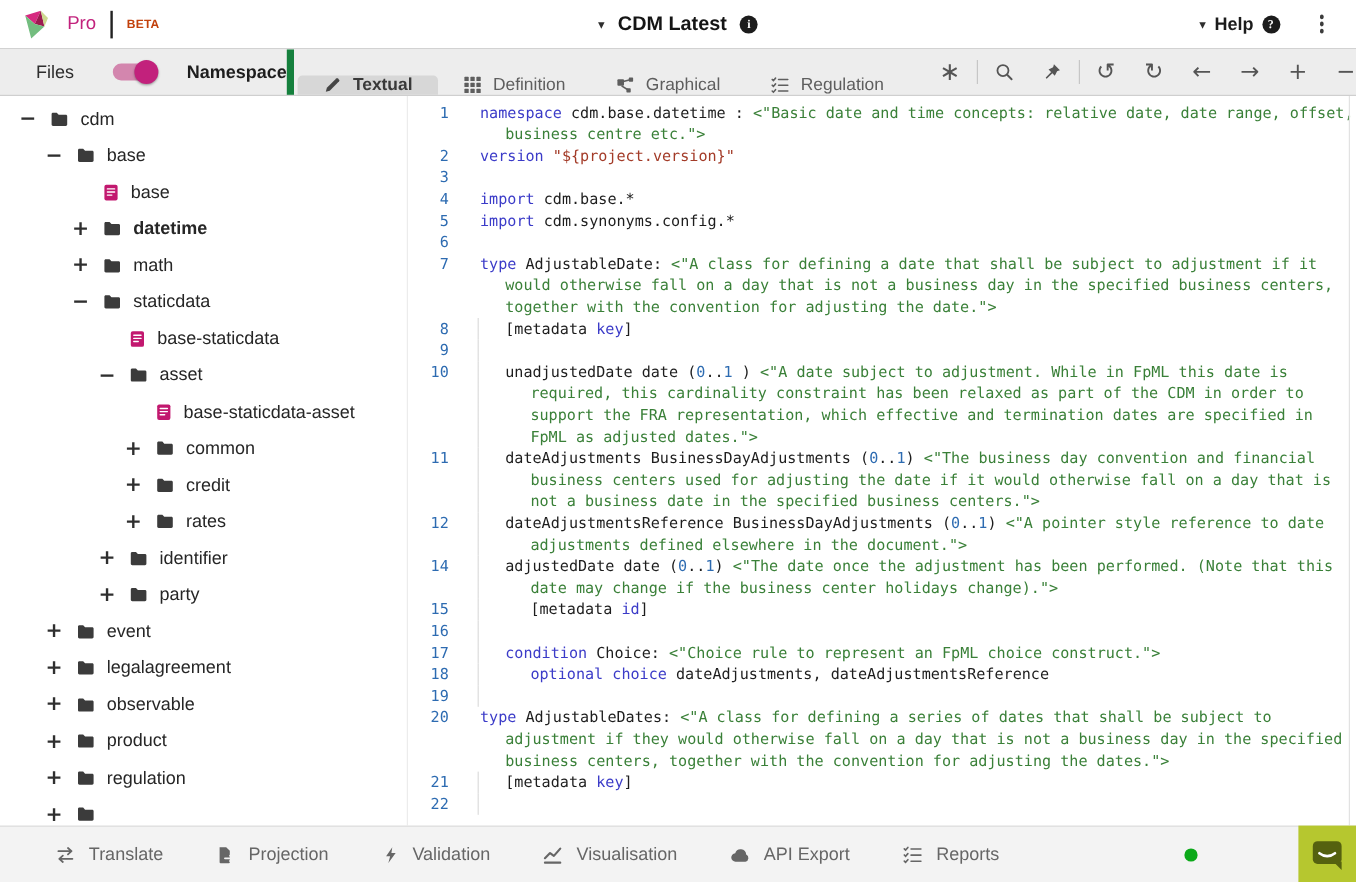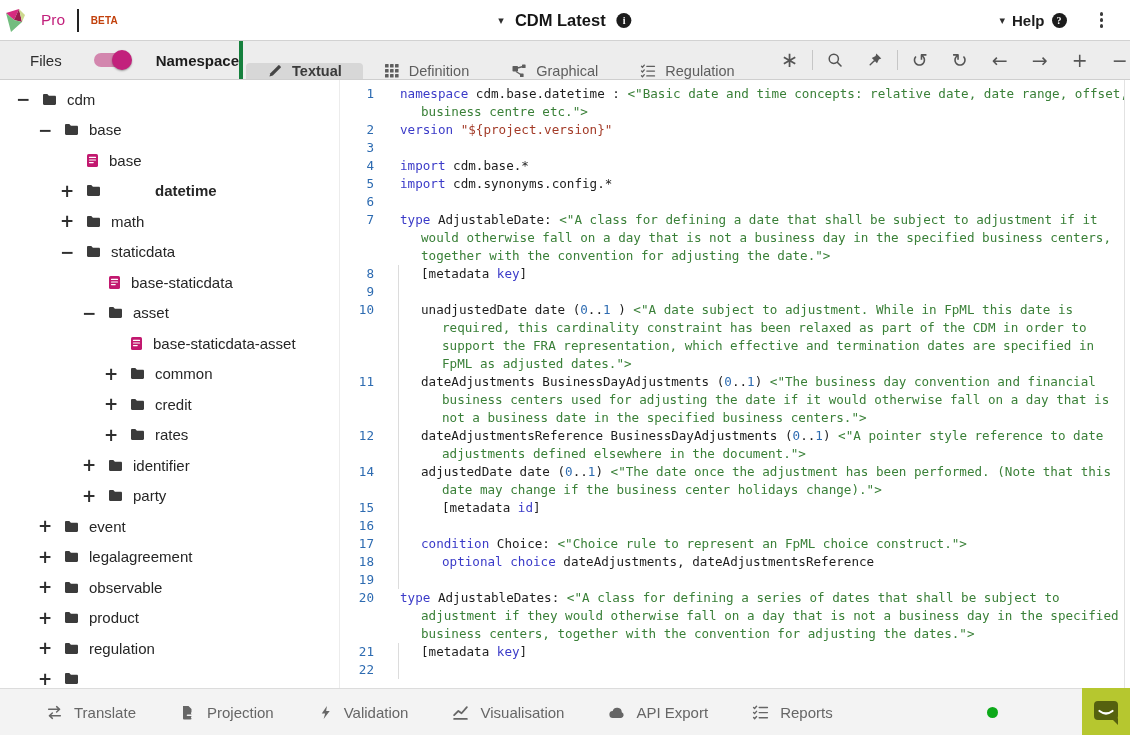--- a/index.html
+++ b/index.html
@@ -1,57 +1,57 @@
 <!DOCTYPE html>
 <html><head>
 <meta charset="utf-8">
 <style>
   html,body{margin:0;padding:0;}
   body{width:1130px;height:735px;overflow:hidden;font-family:"Liberation Sans",sans-serif;background:#fff;position:relative;}
   *{box-sizing:border-box;}
 
   
   .topbar{height:41px;background:#fff;border-bottom:1px solid #d2d2d2;display:flex;align-items:center;position:relative;}
-  .brand{display:flex;align-items:center;gap:12px;padding-left:2px;}
+  .brand{display:flex;align-items:center;gap:12px;padding-left:17px;}
   .brand .pro{color:#c2217c;font-size:15.5px;font-weight:500;}
   .brand .sep{width:1.5px;height:23px;background:#222;}
   .brand .beta{font-weight:700;font-size:10px;color:#c2410c;letter-spacing:.2px;}
   .project{position:absolute;left:50%;transform:translateX(-50%);display:flex;align-items:center;gap:11px;}
   .caret{font-size:11px;color:#2e2e2e;}
   .project .name{font-size:16.5px;font-weight:600;color:#151515;}
   .circle-ic{width:15px;height:15px;border-radius:50%;background:#1c1c1c;color:#fff;display:inline-flex;align-items:center;justify-content:center;font-size:10px;font-weight:700;font-family:"Liberation Serif",serif;}
   .top-right{margin-left:auto;display:flex;align-items:center;gap:30px;padding-right:24px;}
   .helpbox{display:flex;align-items:center;gap:7px;cursor:pointer;}
   .helpbox .hlabel{font-size:15px;font-weight:600;color:#1c1c1c;}
   .kebab{display:flex;flex-direction:column;gap:2.5px;cursor:pointer;padding:3px;}
   .kebab i{width:3.5px;height:3.5px;border-radius:50%;background:#3c3c3c;}
 
   
   .toolbar{height:39px;background:#ededed;border-bottom:1px solid #cfcfcf;display:flex;align-items:stretch;}
-  .tool-left{width:340px;display:flex;align-items:center;gap:0;padding-left:30px;border-right:4px solid #15803d;}
+  .tool-left{width:340px;display:flex;align-items:center;gap:0;padding-left:30px;border-right:6px solid #15803d;}
   .files-label{font-size:15px;color:#2d2d2d;}
   .switch{position:relative;width:34px;height:14px;border-radius:7px;background:#d386ae;margin:0 28px 0 32px;cursor:pointer;}
   .switch .knob{position:absolute;right:-4px;top:-3px;width:20px;height:20px;border-radius:50%;background:#c2217c;box-shadow:0 1px 2px rgba(0,0,0,.35);}
   .ns-label{font-size:15px;font-weight:700;color:#1d1d1d;}
   .tabs{display:flex;align-items:flex-end;margin-left:3px;margin-top:36px;}
   .tab{display:flex;align-items:center;gap:9px;padding:0 21px;font-size:14.5px;color:#5e5e5e;cursor:pointer;}
   .tab.active{background:#d7d7d7;border-radius:4px 4px 0 0;color:#3a3a3a;font-weight:700;}
   .tab .ticon{display:inline-flex;align-items:center;}
   .actions{display:flex;align-items:center;margin-left:14px;gap:0;}
   .act{width:40px;text-align:center;font-size:19px;color:#555;cursor:pointer;display:inline-flex;align-items:center;justify-content:center;}
   .act.glyph{font-family:"DejaVu Sans",sans-serif;}
   .vdiv{width:1px;height:20px;background:#c6c6c6;margin:0 2px;}
 
   
   .main{display:flex;height:608px;}
   .sidebar{width:340px;border-right:1px solid #ececec;overflow:hidden;padding-top:4px;background:#fff;}
   .trow{height:30.5px;display:flex;align-items:center;cursor:pointer;font-size:15px;color:#262626;}
   .trow .expander{width:26px;font-size:17px;font-weight:700;color:#2f2f2f;font-family:"DejaVu Sans",sans-serif;}
   .trow .nicon{display:inline-flex;margin-right:10px;}
-  .trow.bold .tlabel{font-weight:700;margin-left:44px;}
+  .trow.bold .tlabel{font-weight:700;}
 
   .editor{flex:1;position:relative;overflow:hidden;padding-top:5px;background:#fff;cursor:text;}
   .editor::after{content:'';position:absolute;top:0;bottom:0;right:5px;width:1px;background:#e2e2e2;}
   .code-row{display:flex;font-family:"DejaVu Sans Mono",monospace;font-size:12.6px;line-height:18px;}
   .ln{width:46px;flex:none;text-align:right;padding-right:12px;color:#2d6bb1;user-select:none;}
   .cl{flex:1;white-space:pre-wrap;word-break:break-word;min-height:18px;text-indent:-21px;}
   .cl.g{background:linear-gradient(#dcdcdc,#dcdcdc) 12px 0/1px 100% no-repeat;}
   .tk-k{color:#3b3bc8;}
   .tk-p{color:#1d1d1d;}
   .tk-d{color:#3a8038;}

